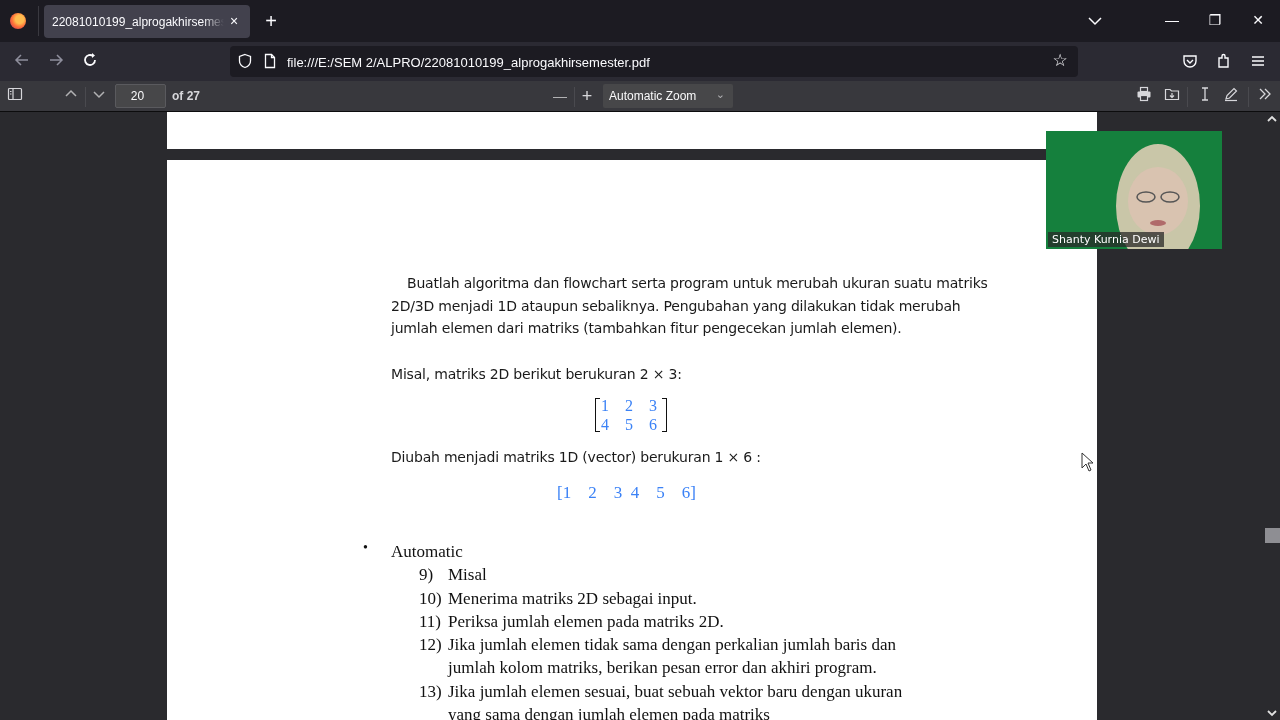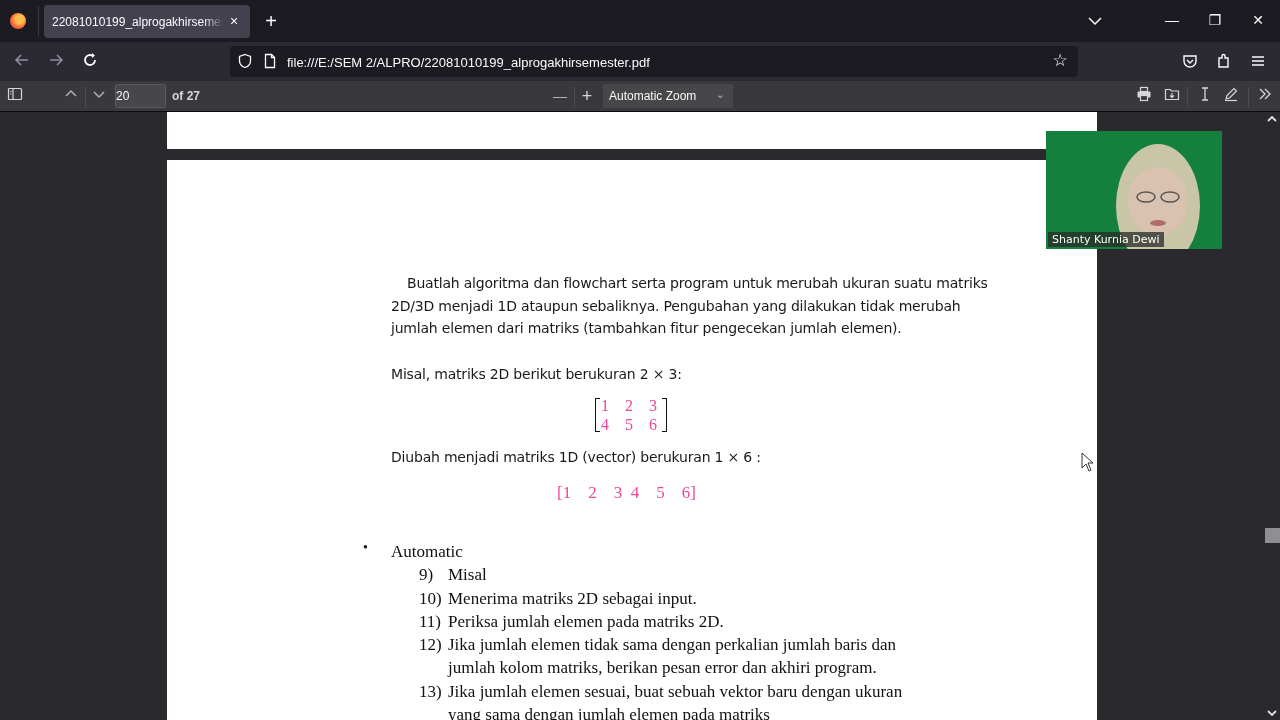--- a/index.html
+++ b/index.html
@@ -23,33 +23,33 @@
   .navbtn { position: absolute; top: 9px; width: 22px; height: 22px; color: #8f8f9d; font-size: 18px; text-align: center; line-height: 22px; }
   .urlbar { position: absolute; left: 216px; top: 4px; width: 848px; height: 31px; background: #1c1b22; border-radius: 4px; margin-left: 14px; }
   .url-text { position: absolute; left: 57px; top: 9px; font-size: 13px; color: #fbfbfe; white-space: nowrap; }
   .url-icon { position: absolute; top: 7px; width: 16px; height: 16px; }
   .star { position: absolute; right: 8px; top: 5px; width: 20px; height: 20px; color: #fbfbfe; font-size: 17px; text-align: center; line-height: 20px; }
   .navright { position: absolute; top: 10px; width: 20px; height: 20px; color: #fbfbfe; text-align: center; }
 
   
   .pdfbar { position: absolute; left: 0; top: 81px; width: 1280px; height: 31px; background: #38383d; border-bottom: 1px solid #0c0c0d; }
   .pdfbtn { position: absolute; top: 5px; width: 20px; height: 20px; color: #d7d7db; text-align: center; line-height: 20px; font-size: 14px; }
-  .pagenum { position: absolute; left: 115px; top: 3px; width: 51px; height: 24px; background: #474749; border: 1px solid #5a5a5e; border-radius: 2px; color: #f9f9fa; font-size: 12px; text-align: left; padding: 4px 6px 0 0; }
+  .pagenum { position: absolute; left: 115px; top: 3px; width: 51px; height: 24px; background: #474749; border: 1px solid #5a5a5e; border-radius: 2px; color: #f9f9fa; font-size: 12px; text-align: center; padding: 4px 6px 0 0; }
   .pageof { position: absolute; left: 172px; top: 8px; font-size: 12px; color: #d7d7db; font-weight: bold; }
   .zoomsel { position: absolute; left: 603px; top: 3px; width: 130px; height: 24px; background: #474749; border-radius: 2px; color: #f9f9fa; font-size: 12px; padding: 5px 0 0 6px; }
   .zoomsel .chev { position: absolute; right: 8px; top: 4px; color: #b1b1b3; font-size: 11px; }
   .vsep { position: absolute; top: 6px; width: 1px; height: 20px; background: #4a4a4f; }
 
   
   .viewer { position: absolute; left: 0; top: 112px; width: 1280px; height: 608px; background: #2a2a2e; overflow: hidden; }
   .page-prev { position: absolute; left: 167px; top: 0; width: 930px; height: 37px; background: #fff; }
   .page-cur { position: absolute; left: 167px; top: 48px; width: 930px; height: 600px; background: #fff; }
   .pdftext { position: absolute; font-family: "DejaVu Sans", sans-serif; font-size: 14px; color: #1a1a1a; letter-spacing: -0.2px; white-space: nowrap; }
   .serif { font-family: "Liberation Serif", serif; font-size: 17px; color: #111; white-space: nowrap; position: absolute; }
-  .matrix { position: absolute; font-family: "Liberation Serif", serif; font-size: 16px; color: #ec4899; }
+  .matrix { position: absolute; font-family: "Liberation Serif", serif; font-size: 16px; color: #3b82f6; }
   .bracket { position: absolute; border: 1.3px solid #111; width: 5px; }
 
   
   .cam { position: absolute; left: 1046px; top: 131px; width: 176px; height: 118px; background: #15803d; overflow: hidden; }
   .cam-name { position: absolute; left: 2px; bottom: 2px; padding: 1px 4px; background: rgba(40,40,40,0.75); color: #fff; font-size: 11px; font-family: "DejaVu Sans", sans-serif; }
 
   
   .scroll-up, .scroll-down { position: absolute; left: 1266px; width: 12px; height: 10px; color: #e0e0e0; font-size: 10px; text-align: center; line-height: 10px; }
   .scroll-thumb { position: absolute; left: 1265px; top: 528px; width: 15px; height: 15px; background: #8e8e93; }
 

